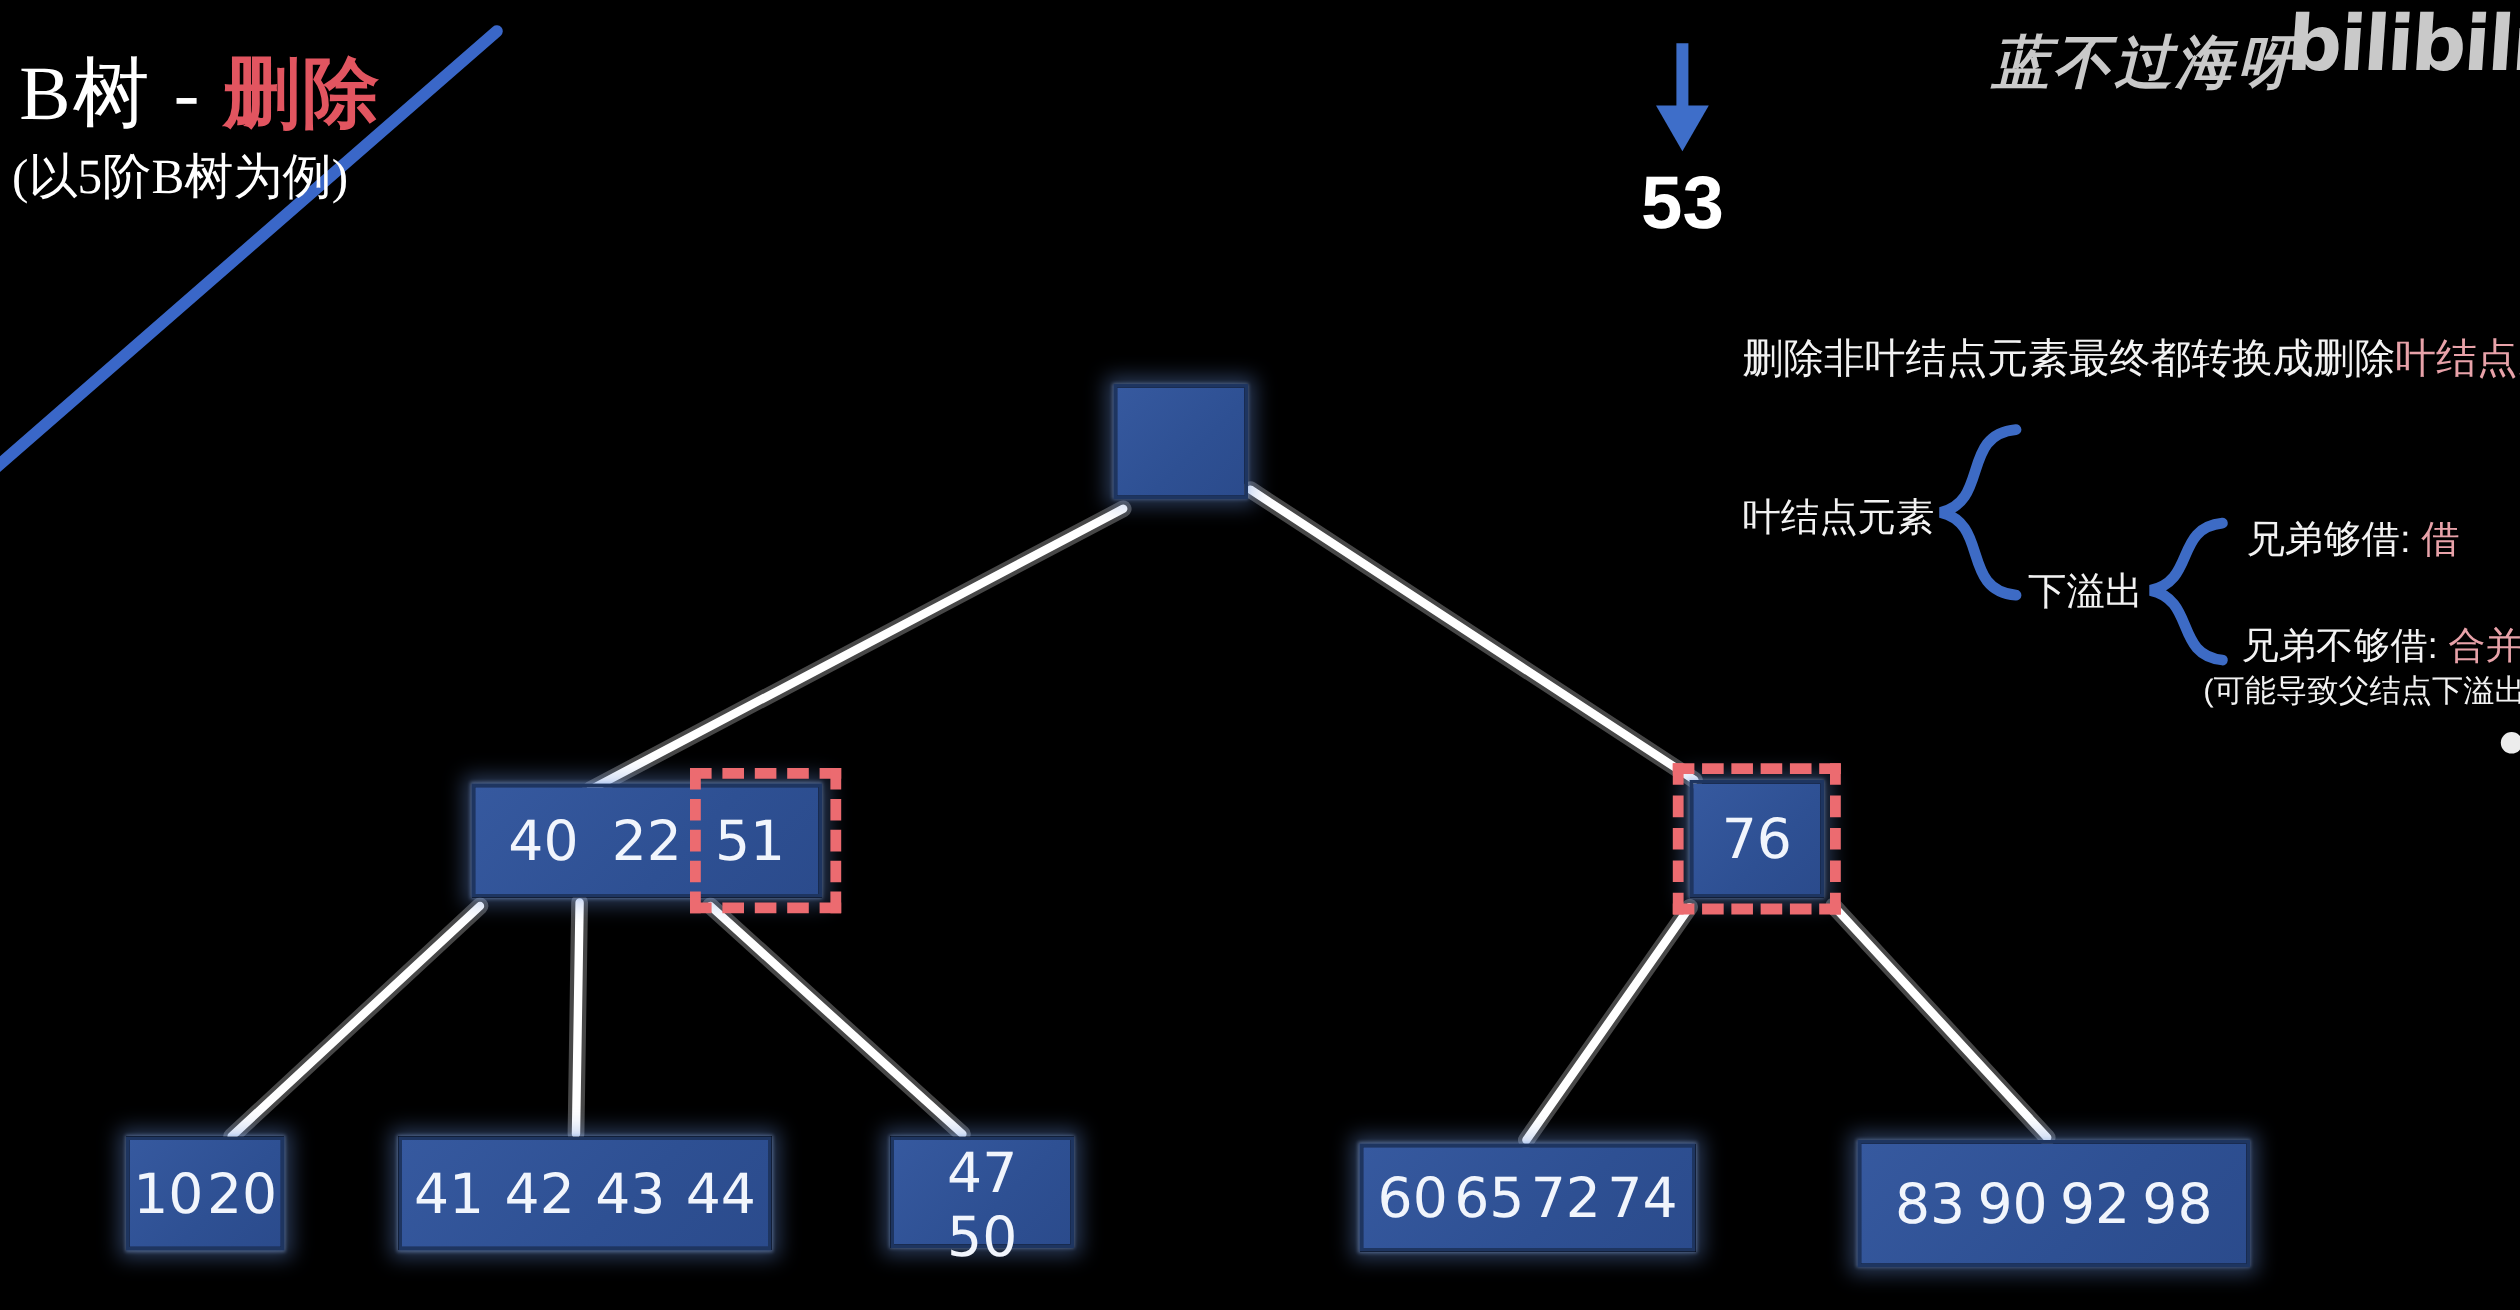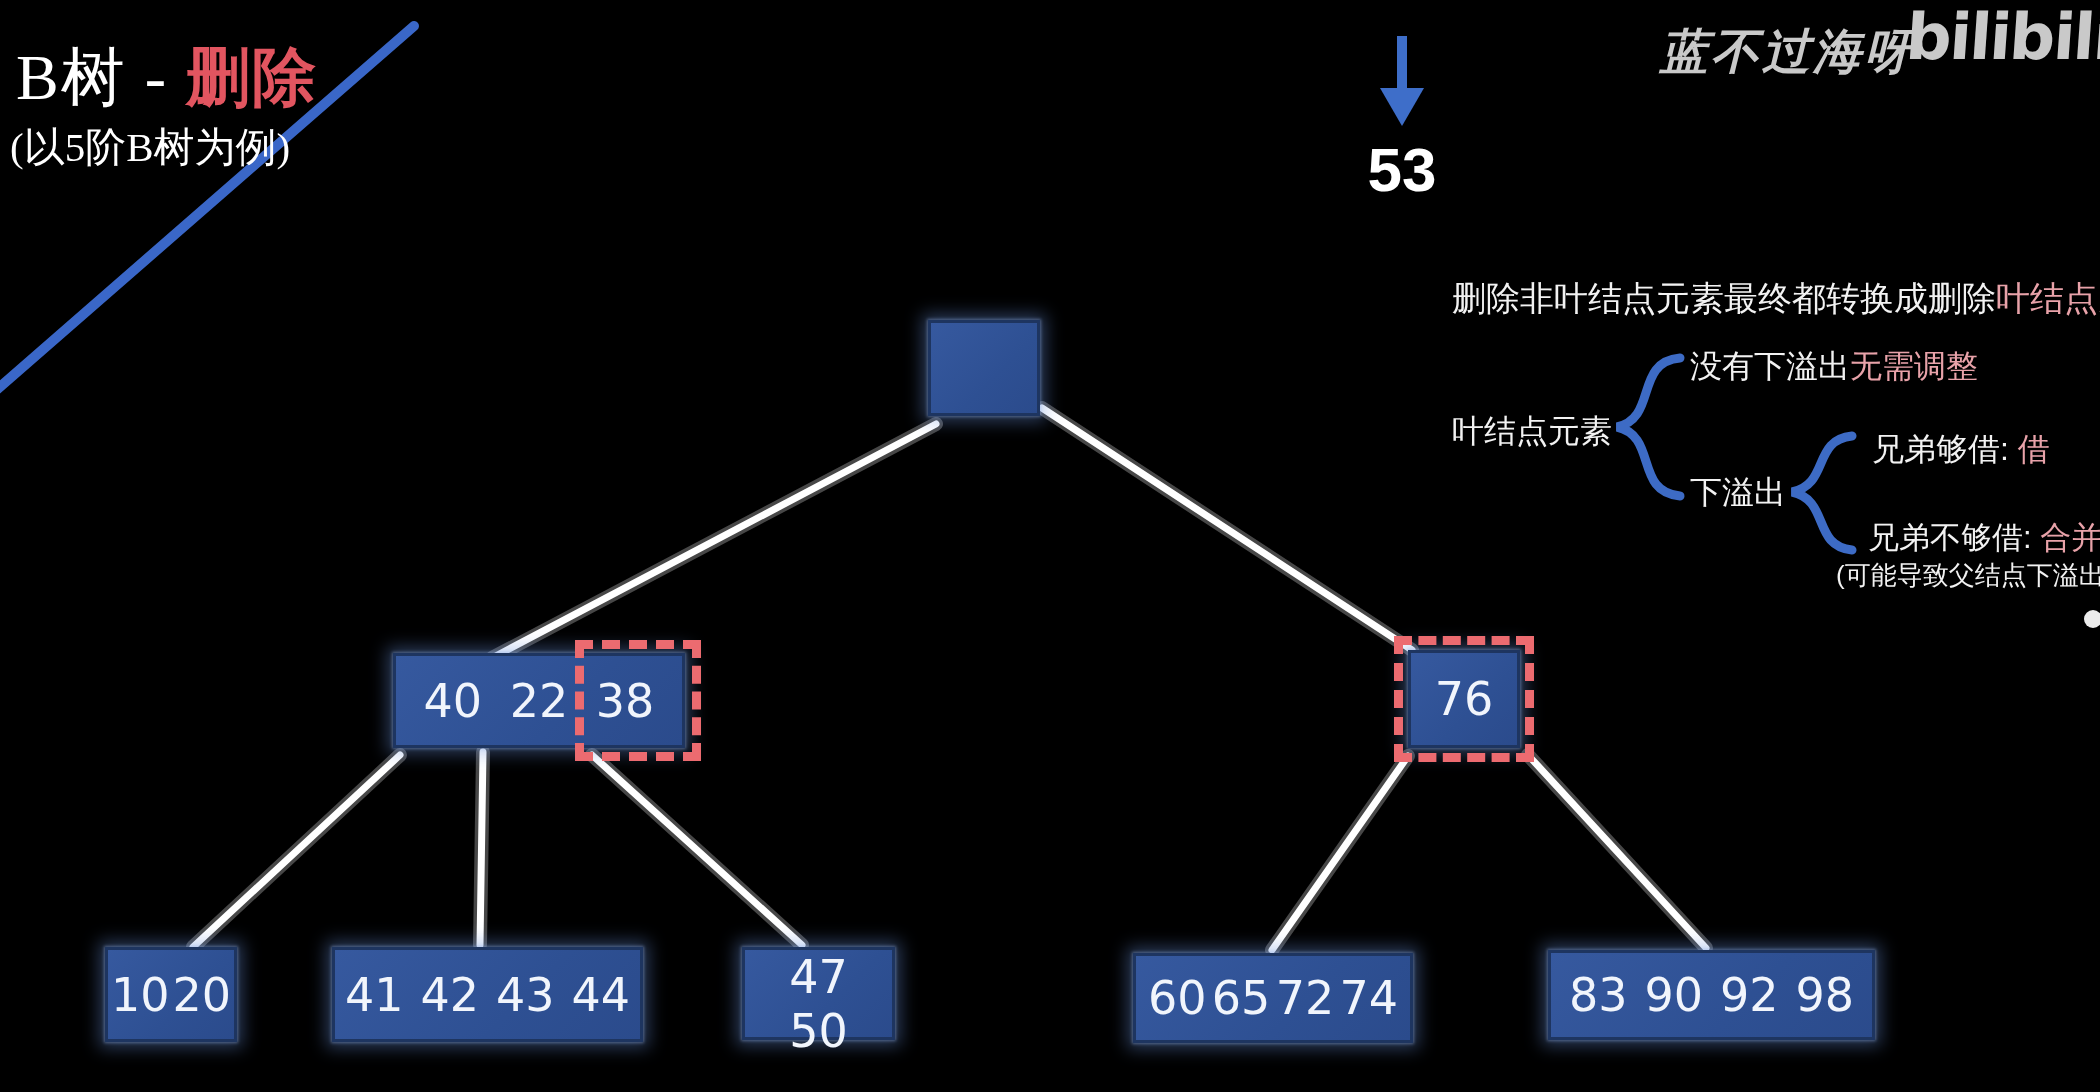--- a/index.html
+++ b/index.html
@@ -56,21 +56,21 @@
   }
   .root-node{left:928px;top:320px;width:112px;height:96px;}
   .n1{left:393px;top:653px;width:292px;height:95px;}
   .n2{left:1408px;top:650px;width:112px;height:98px;}
   .n1-dash{left:575px;top:640px;width:126px;height:121px;}
   .n2-dash{left:1394px;top:636px;width:140px;height:126px;}
   .l1{left:105px;top:947px;width:132px;height:95px;}
   .l2{left:332px;top:947px;width:311px;height:95px;padding:0 10px;justify-content:space-between;}
   .l3{left:742px;top:947px;width:153px;height:93px;flex-direction:column;}
   .l4{left:1133px;top:953px;width:280px;height:90px;padding:0 12px;justify-content:space-between;}
-  .l5{left:1548px;top:950px;width:327px;height:90px;padding:1px 18px;justify-content:space-between;}
+  .l5{left:1548px;top:950px;width:327px;height:106px;padding:1px 18px;}
 </style>
 </head>
 <body>
 
 <div class="stage">
 
   <svg class="canvas">
 
     <line x1="-6" y1="392" x2="414" y2="26" stroke="#3a67c8" stroke-width="10" stroke-linecap="round"></line>
 
@@ -111,38 +111,37 @@
 
   <div class="abs insert-value">53</div>
 
   <div class="abs username">蓝不过海呀</div>
   <div class="abs logo">bilibili</div>
 
   <div class="abs note n-line1"><span>删除非叶结点元素最终都转换成删除</span><span class="pink">叶结点元素</span></div>
 
   <div class="abs note n-leaf-label">叶结点元素</div>
 
-  <div class="abs note n-noflow"><span>没有下溢出</span><span class="pink">无需调整</span></div>
 
   <div class="abs note n-underflow">下溢出</div>
 
   <div class="abs note n-borrow"><span>兄弟够借: </span><span class="pink">借</span></div>
 
   <div class="abs note n-merge"><span>兄弟不够借: </span><span class="pink">合并</span></div>
 
   <div class="abs note n-merge-note">(可能导致父结点下溢出)</div>
 
   <div class="abs edge-dot"></div>
 
   <div class="node root-node"></div>
 
   <div class="node n1">
     <span>40</span>
     <span>22</span>
-    <span>38</span>
+    <span>51</span>
   </div>
   <div class="dash-box n1-dash"></div>
 
   <div class="node n2">
     <span>76</span>
   </div>
   <div class="dash-box n2-dash"></div>
 
   <div class="node l1">
     <span>10</span>

